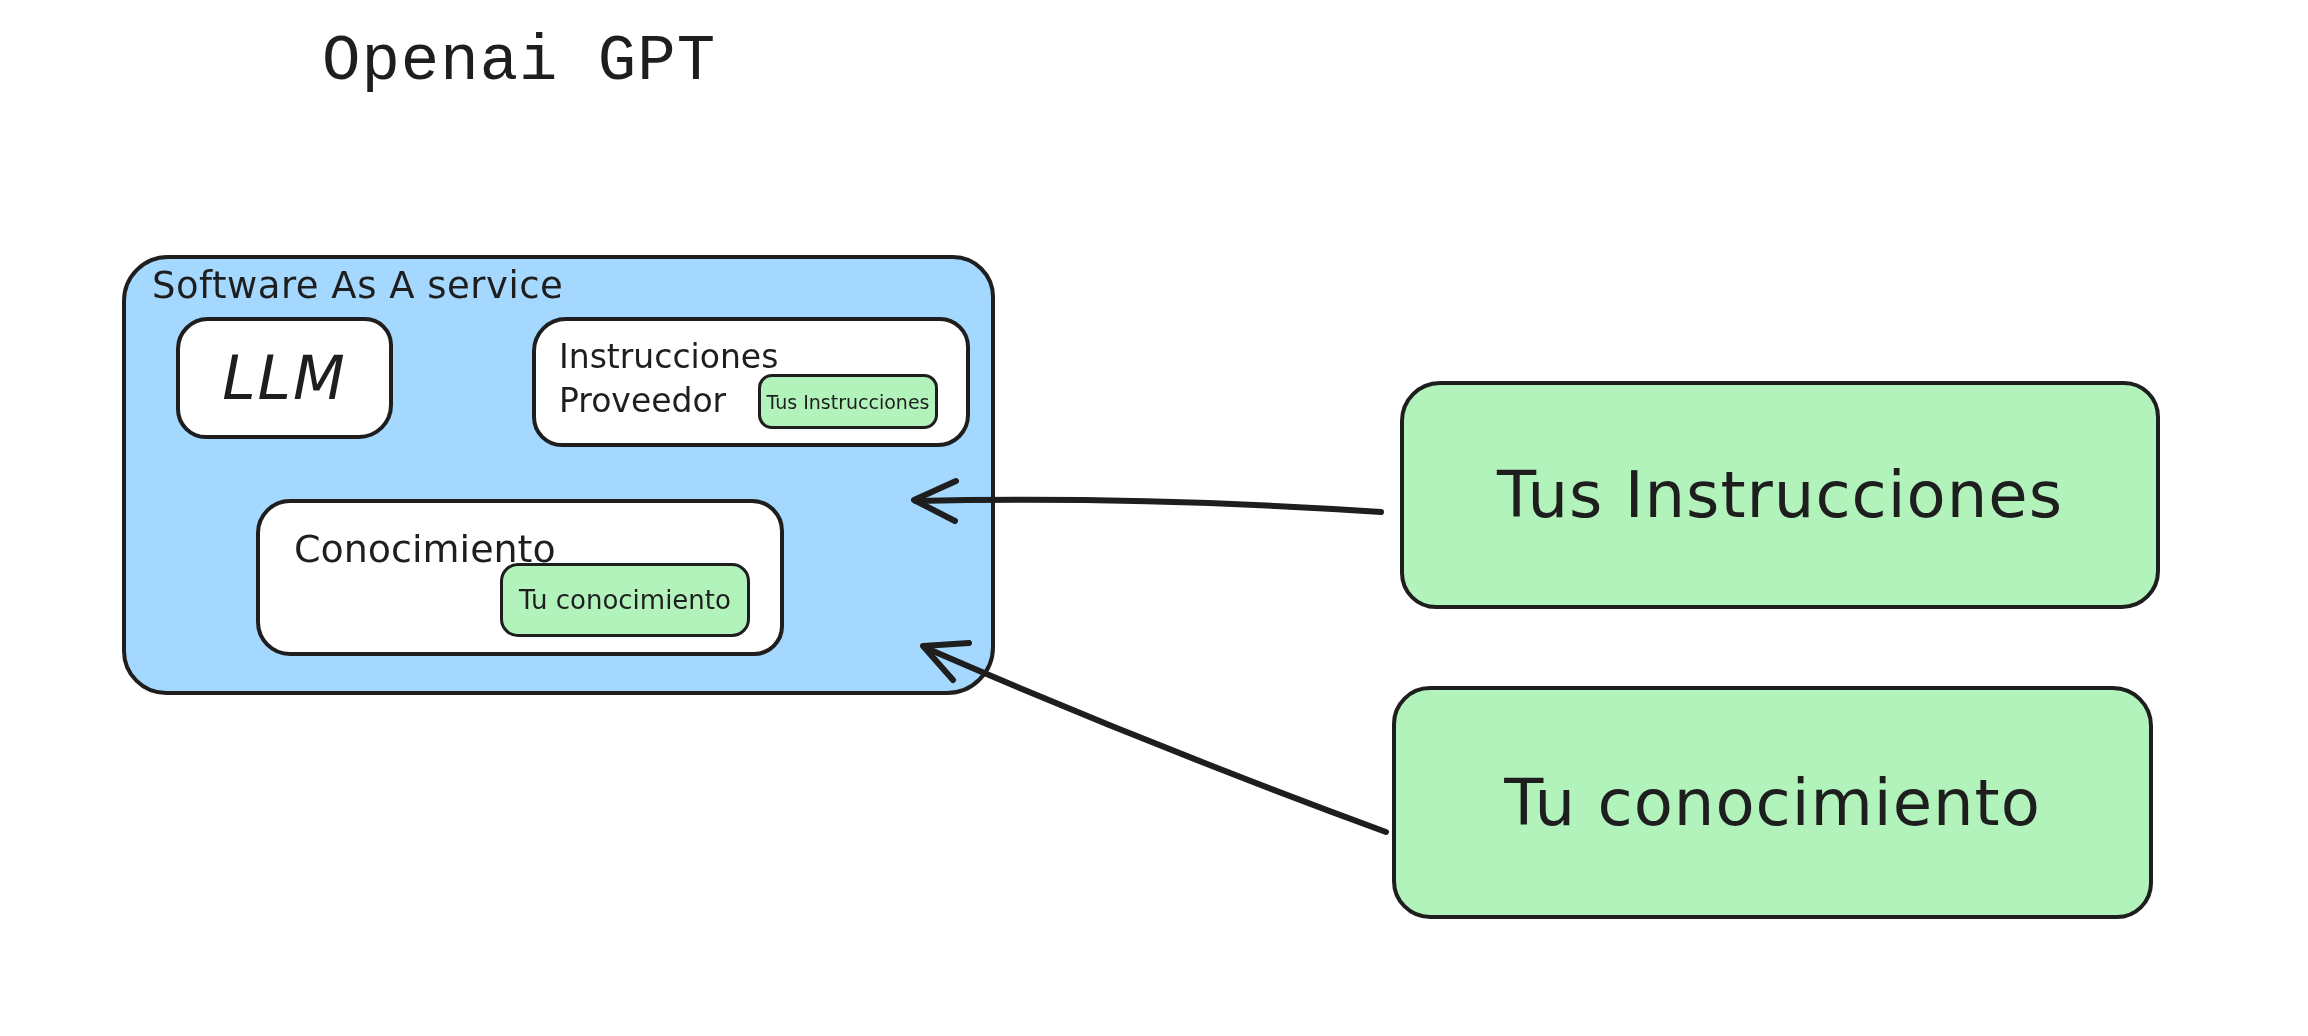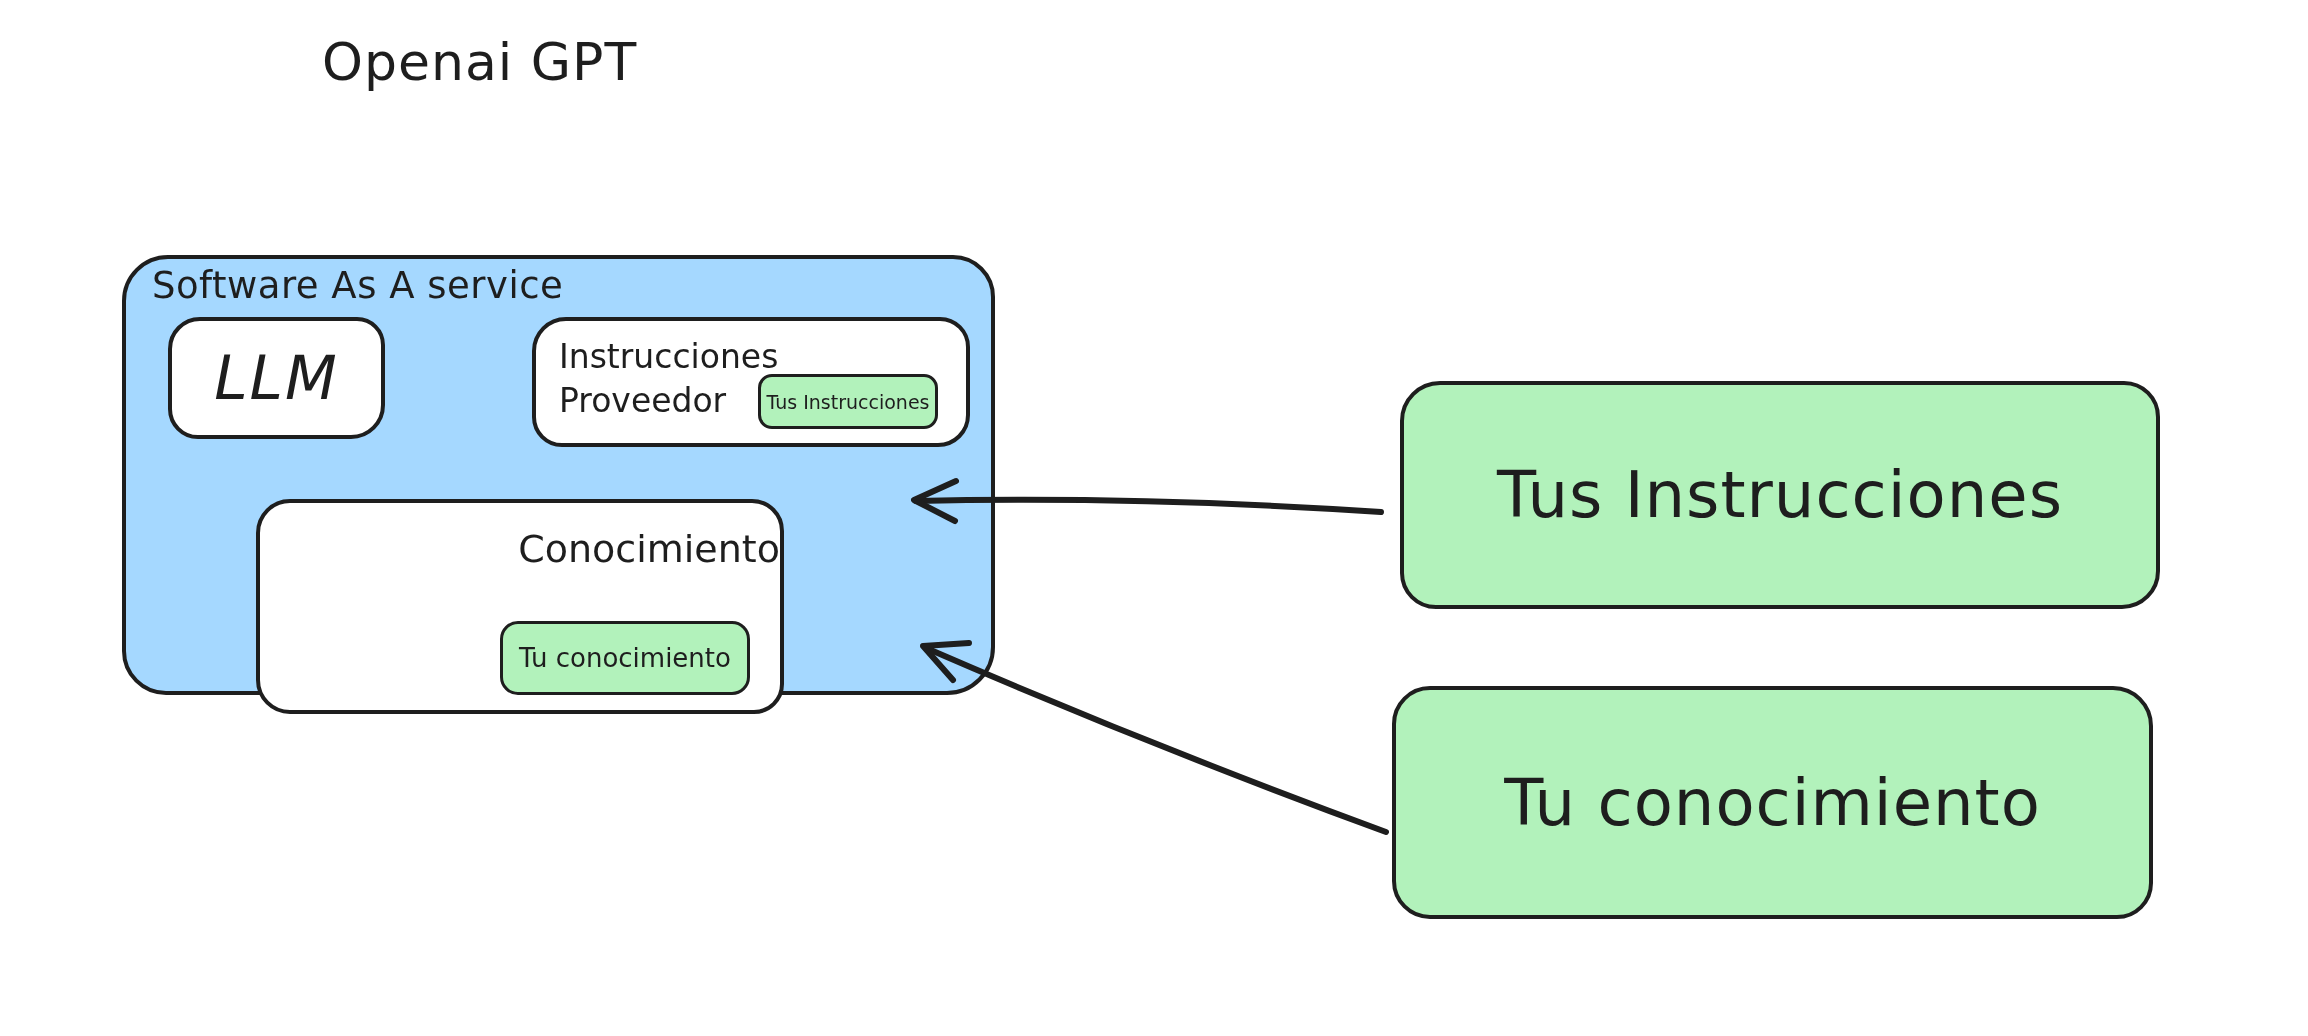--- a/index.html
+++ b/index.html
@@ -18,24 +18,25 @@
     position:relative;
     width:2308px;
     height:1036px;
     background:var(--canvas-bg);
     overflow:hidden;
   }
   
   .providers-note{
     position:absolute;
     left:322px; top:30px;
-    font-size:52px;
+    font-size:64px;
     line-height:64px;
     letter-spacing:1px;
     white-space:nowrap;
+    font-family:Liberation Mono, monospace;
   }
   
   .saas{
     position:absolute;
     left:122px; top:255px;
     width:873px; height:440px;
     background:var(--container-fill);
     border:4px solid var(--stroke);
     border-radius:46px 42px 48px 44px;
   }
@@ -45,21 +46,21 @@
     font-size:37px;
     letter-spacing:0.5px;
     white-space:nowrap;
   }
   .inner-box{
     position:absolute;
     background:#ffffff;
     border:4px solid var(--stroke);
   }
   .llm-box{
-    left:42px; top:58px;
+    left:50px; top:58px;
     width:217px; height:122px;
     border-radius:32px 28px 34px 30px;
     display:flex; align-items:center; justify-content:center;
   }
   .llm-label{
     font-size:60px;
     font-style:italic;
     letter-spacing:2px;
   }
   .instructions-box{
@@ -78,25 +79,24 @@
     white-space:nowrap;
   }
   .instructions-chip{
     right:28px; bottom:14px;
     width:180px; height:55px;
     border-radius:14px;
     font-size:19px;
   }
   .knowledge-box{
     left:130px; top:240px;
-    width:528px; height:215px;
+    width:528px; height:157px;
     border-radius:34px 32px 30px 34px;
     padding:24px 0 0 34px;
     font-size:38px;
-    text-align:right;
   }
   .knowledge-chip{
     right:30px; bottom:15px;
     width:250px; height:74px;
     border-radius:18px;
     font-size:26px;
   }
   
   .ext-box{
     position:absolute;

